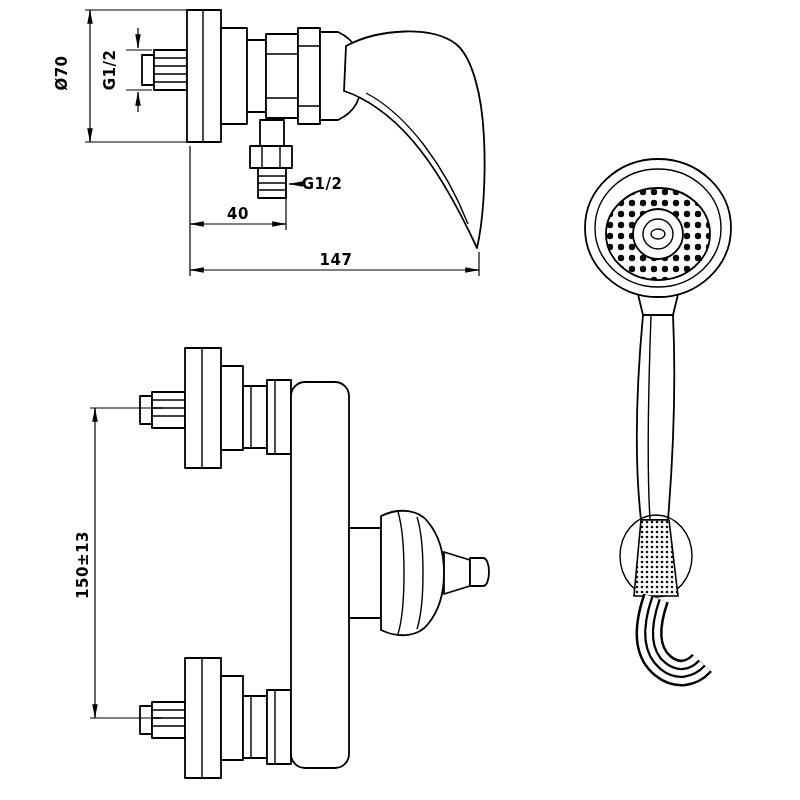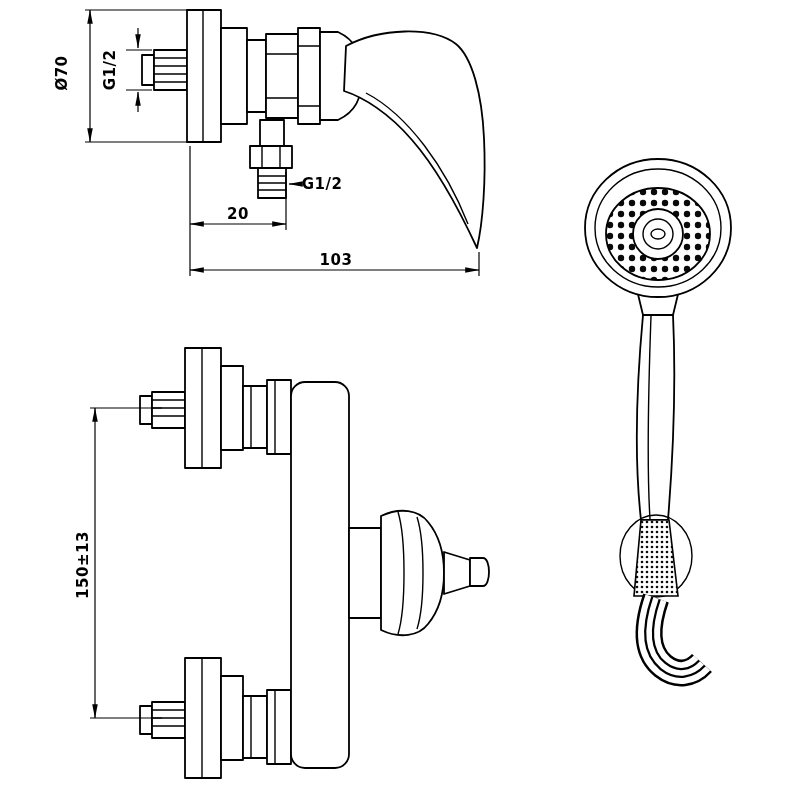--- a/index.html
+++ b/index.html
@@ -165,18 +165,18 @@
       </g>
     </g>
   </svg>
 
   <div class="dim-label vert" style="left:62px; top:73px;">Ø70</div>
 
   <div class="dim-label vert" style="left:110px; top:70px;">G1/2</div>
 
   <div class="dim-label" style="left:322px; top:184px;">G1/2</div>
 
-  <div class="dim-label" style="left:238px; top:214px;">20</div>
+  <div class="dim-label" style="left:238px; top:214px;">40</div>
 
-  <div class="dim-label" style="left:336px; top:260px;">103</div>
+  <div class="dim-label" style="left:336px; top:260px;">147</div>
 
   <div class="dim-label vert" style="left:83px; top:565px;">150±13</div>
 </div>
 
 </body></html>

